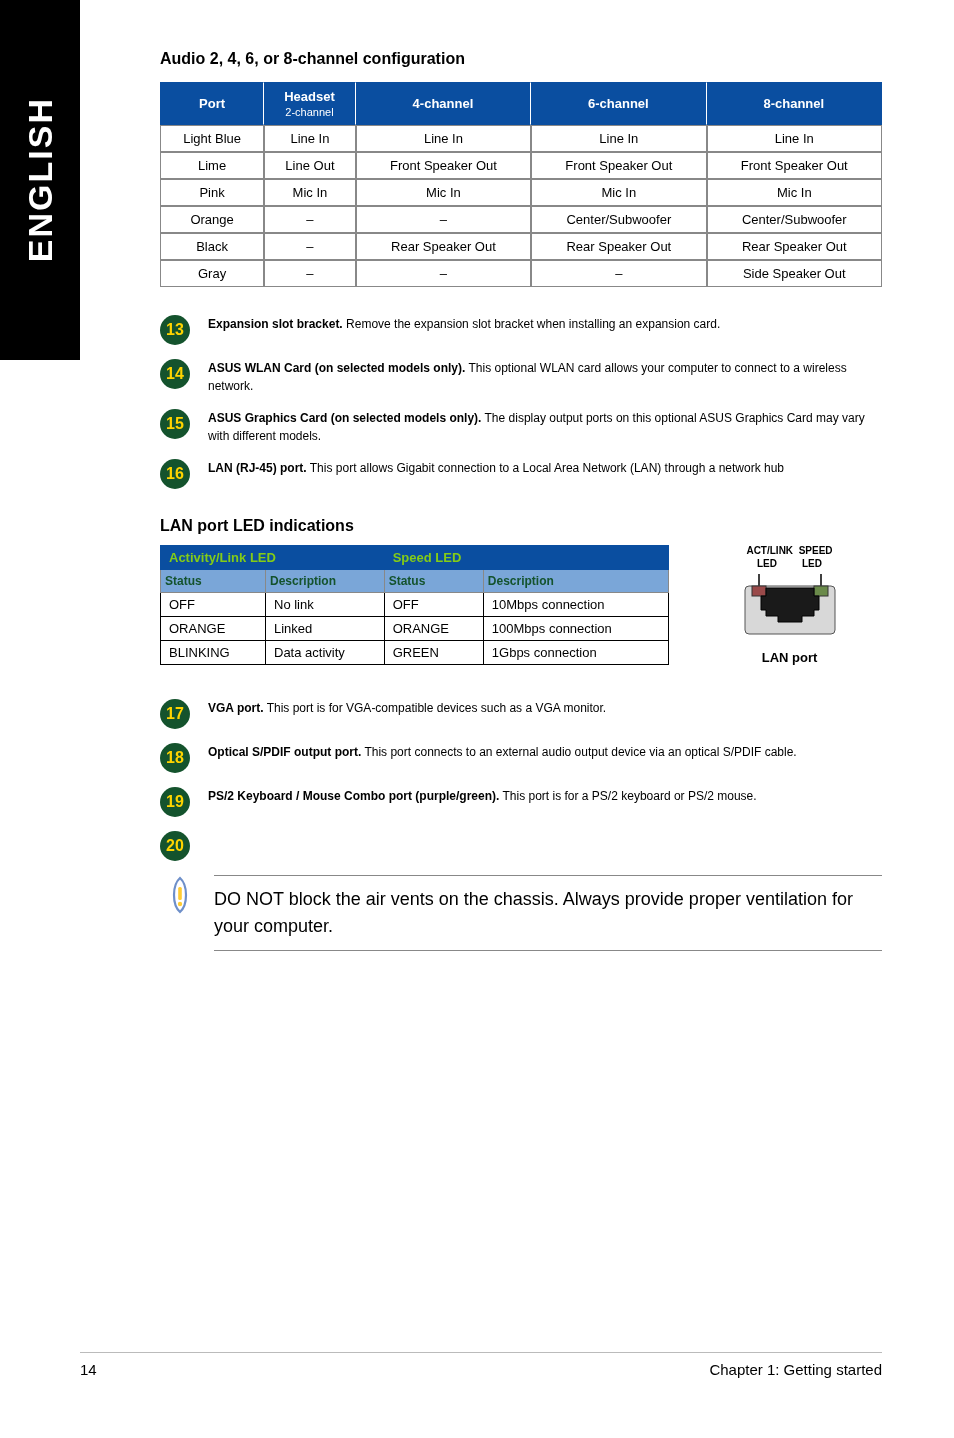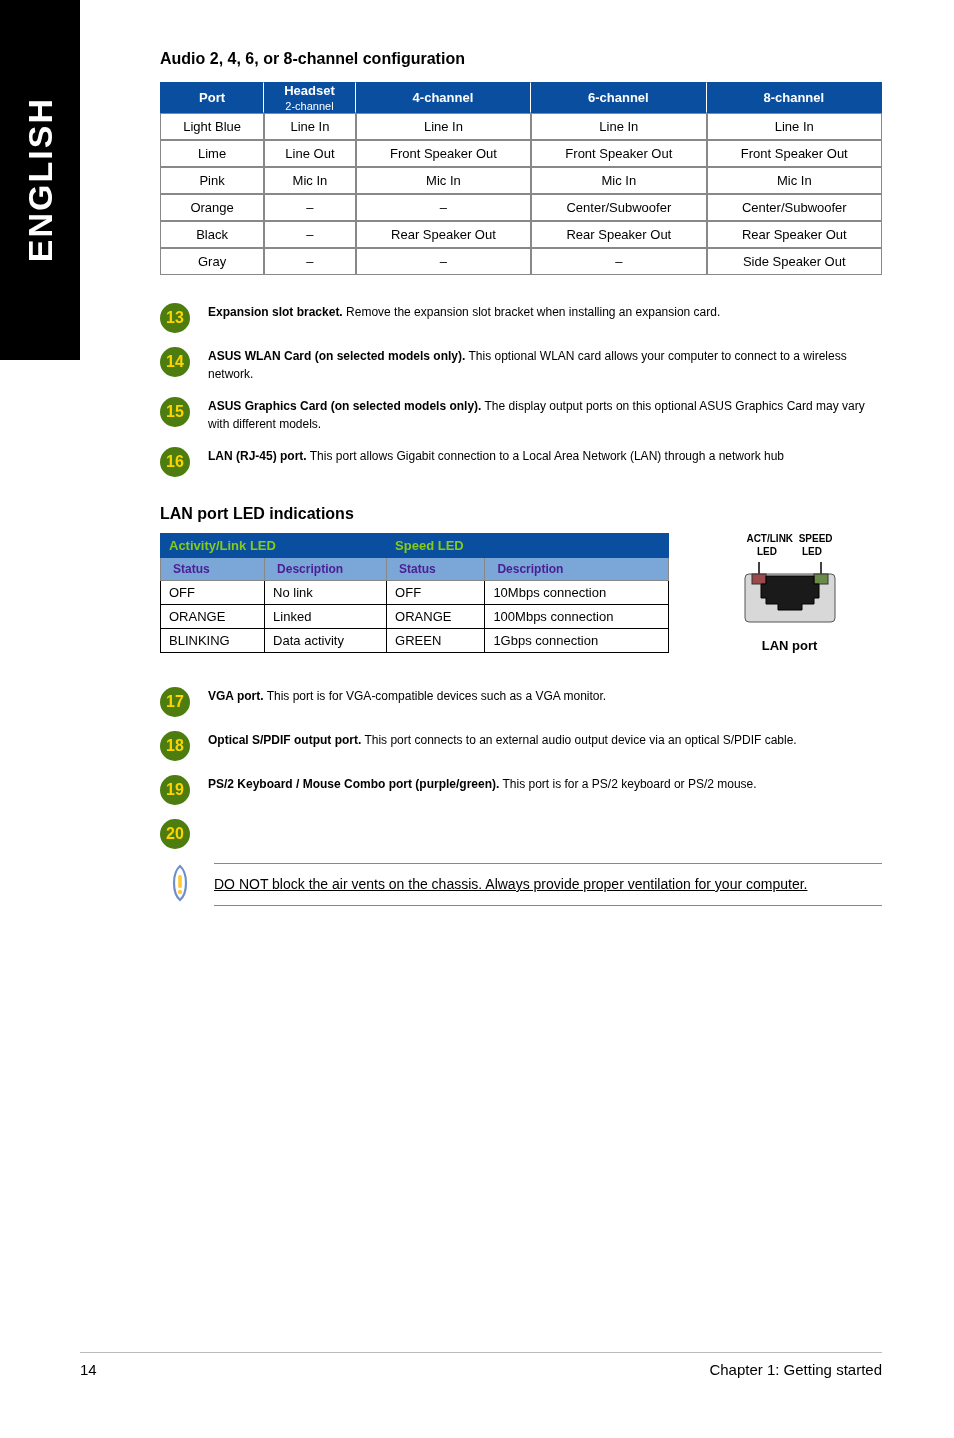--- a/index.html
+++ b/index.html
@@ -45,21 +45,21 @@
   table.audio {
     width: 100%;
     border-collapse: separate;
     border-spacing: 0;
     font-size: 13px;
   }
   table.audio th {
     background: #0a4ea0;
     color: #fff;
     font-weight: bold;
-    padding: 0 4px;
+    padding: 6px 4px;
     border-top: 1px solid #0a4ea0;
     border-bottom: 1px solid #0a4ea0;
     border-right: 1px solid #fff;
     text-align: center;
   }
   table.audio th:last-child { border-right: 1px solid #0a4ea0; }
   table.audio th:first-child { border-left: 1px solid #0a4ea0; }
   table.audio th .sub { display:block; font-weight: normal; font-size: 11px; margin-top:2px; }
   table.audio td {
     border: 1px solid #888;
@@ -73,21 +73,21 @@
     display: flex;
     gap: 18px;
     margin-bottom: 14px;
     align-items: flex-start;
   }
   .badge {
     flex: 0 0 auto;
     width: 30px;
     height: 30px;
     border-radius: 50%;
-    background: #4d7c0f;
+    background: #14532d;
     color: #ffd400;
     font-weight: bold;
     font-size: 16px;
     display: flex;
     align-items: center;
     justify-content: center;
   }
   .brow .text {
     flex: 1;
     line-height: 1.5;
@@ -111,23 +111,23 @@
   table.lan th.group {
     background: #0a4ea0;
     color: #84cc16;
     font-weight: bold;
     padding: 4px 8px;
     border: 1px solid #0a4ea0;
     text-align: left;
   }
   table.lan th.sub {
     background: #7aa6d8;
-    color: #4c1d95;
-    font-weight: bold;
-    padding: 4px 12px;
+    color: #14532d;
+    font-weight: bold;
+    padding: 4px 4px;
     border: 1px solid #888;
     text-align: left;
     font-size: 12px;
   }
   table.lan td {
     border: 1px solid #000;
     padding: 4px 8px;
     text-align: left;
   }
   .lan-right {
@@ -149,26 +149,25 @@
   .note-icon {
     flex: 0 0 auto;
     width: 40px;
     height: 40px;
     display:flex;
     align-items:center;
     justify-content:center;
   }
   .note-text {
     flex: 1;
-    font-size: 14px;
+    font-size: 18px;
     line-height: 1.5;
     border-top: 1px solid #888;
     border-bottom: 1px solid #888;
     padding: 10px 2px 10px 0;
-    text-decoration: underline;
   }
 
   .footer {
     position: absolute;
     bottom: 60px;
     left: 80px;
     right: 72px;
     display: flex;
     justify-content: space-between;
     font-size: 15px;

